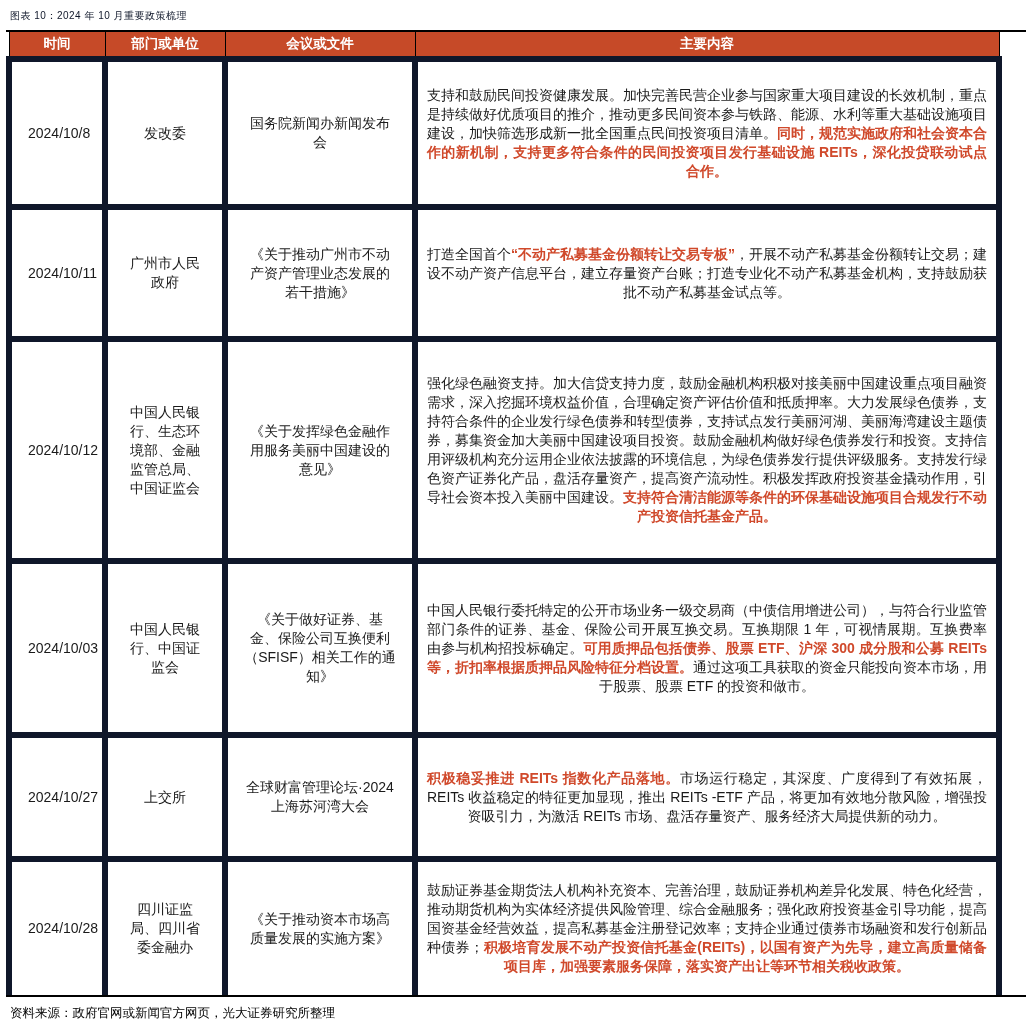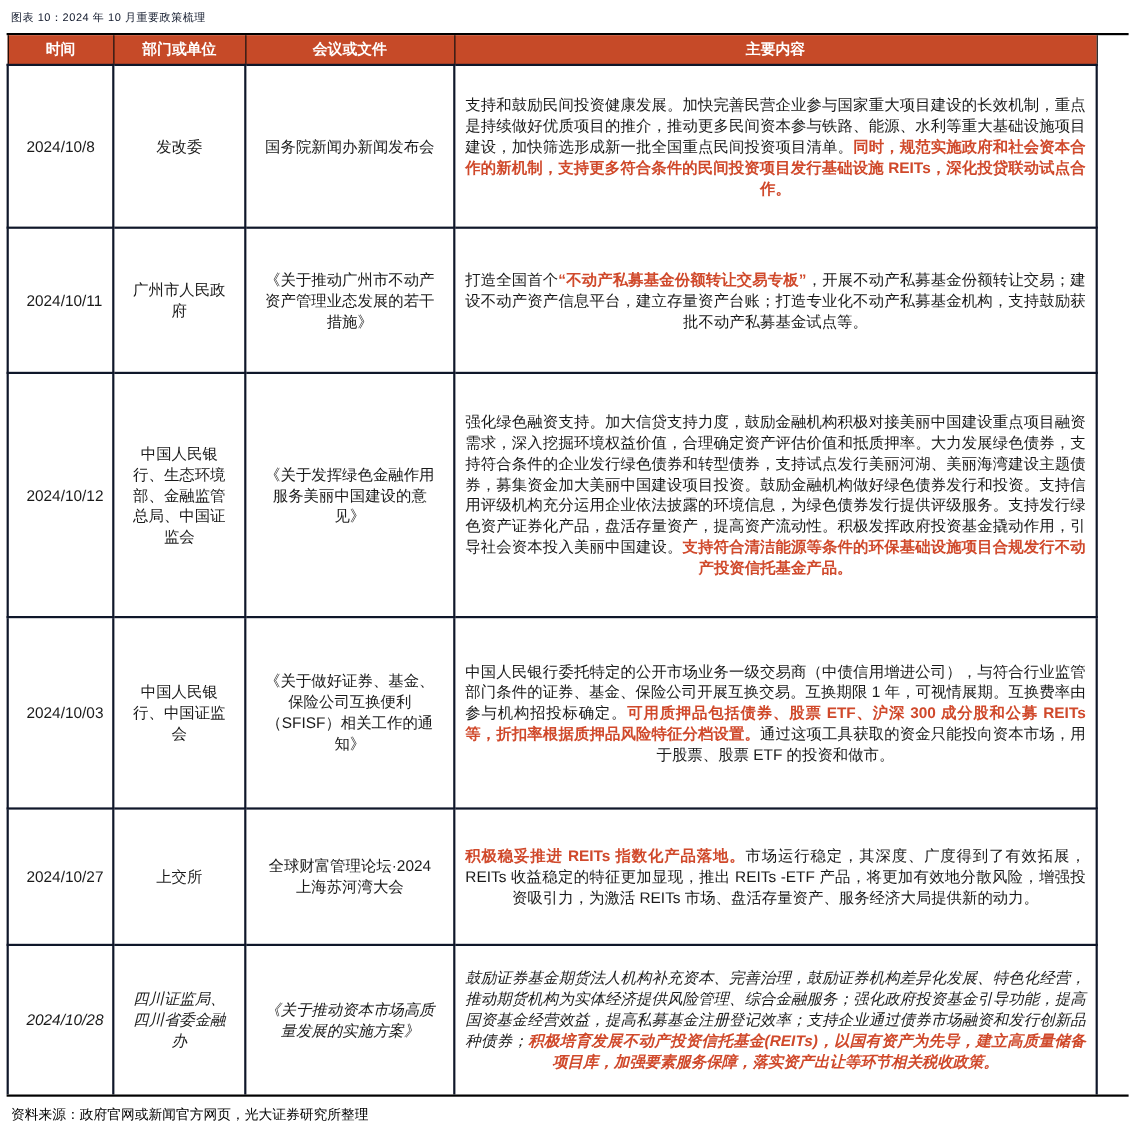--- a/index.html
+++ b/index.html
@@ -23,24 +23,24 @@
     border-collapse:collapse;table-layout:fixed;
     margin-left:6px;width:990px;
   }
   table.policy th{
     background:var(--header-bg);color:#fff;
     font-size:13.5px;font-weight:bold;height:27px;
     border:1px solid #000;border-top:none;
     text-align:center;padding:0;
   }
   table.policy td{
-    border:2px solid #0f172a;vertical-align:middle;
+    border:6px solid #0f172a;vertical-align:middle;
     font-size:14px;color:#1a1a1a;background:#fff;
   }
-  table.policy tr:last-child td{border-bottom:none;font-style:italic;}
+  table.policy tr:last-child td{border-bottom:none;}
   td.cell-center{text-align:center;padding:4px 16px;line-height:19px;}
   td.cell-content{
     text-align:justify;text-align-last:center;
     padding:10px 9px;line-height:19px;
   }
   td.cell-content .seg{white-space:pre-wrap;}
   td.cell-content .hl{color:var(--accent);font-weight:bold;}
   .footer{
     display:flex;align-items:flex-start;gap:78px;
     margin:8px 0 0 10px;font-size:12.5px;color:#000;flex-direction:column;

